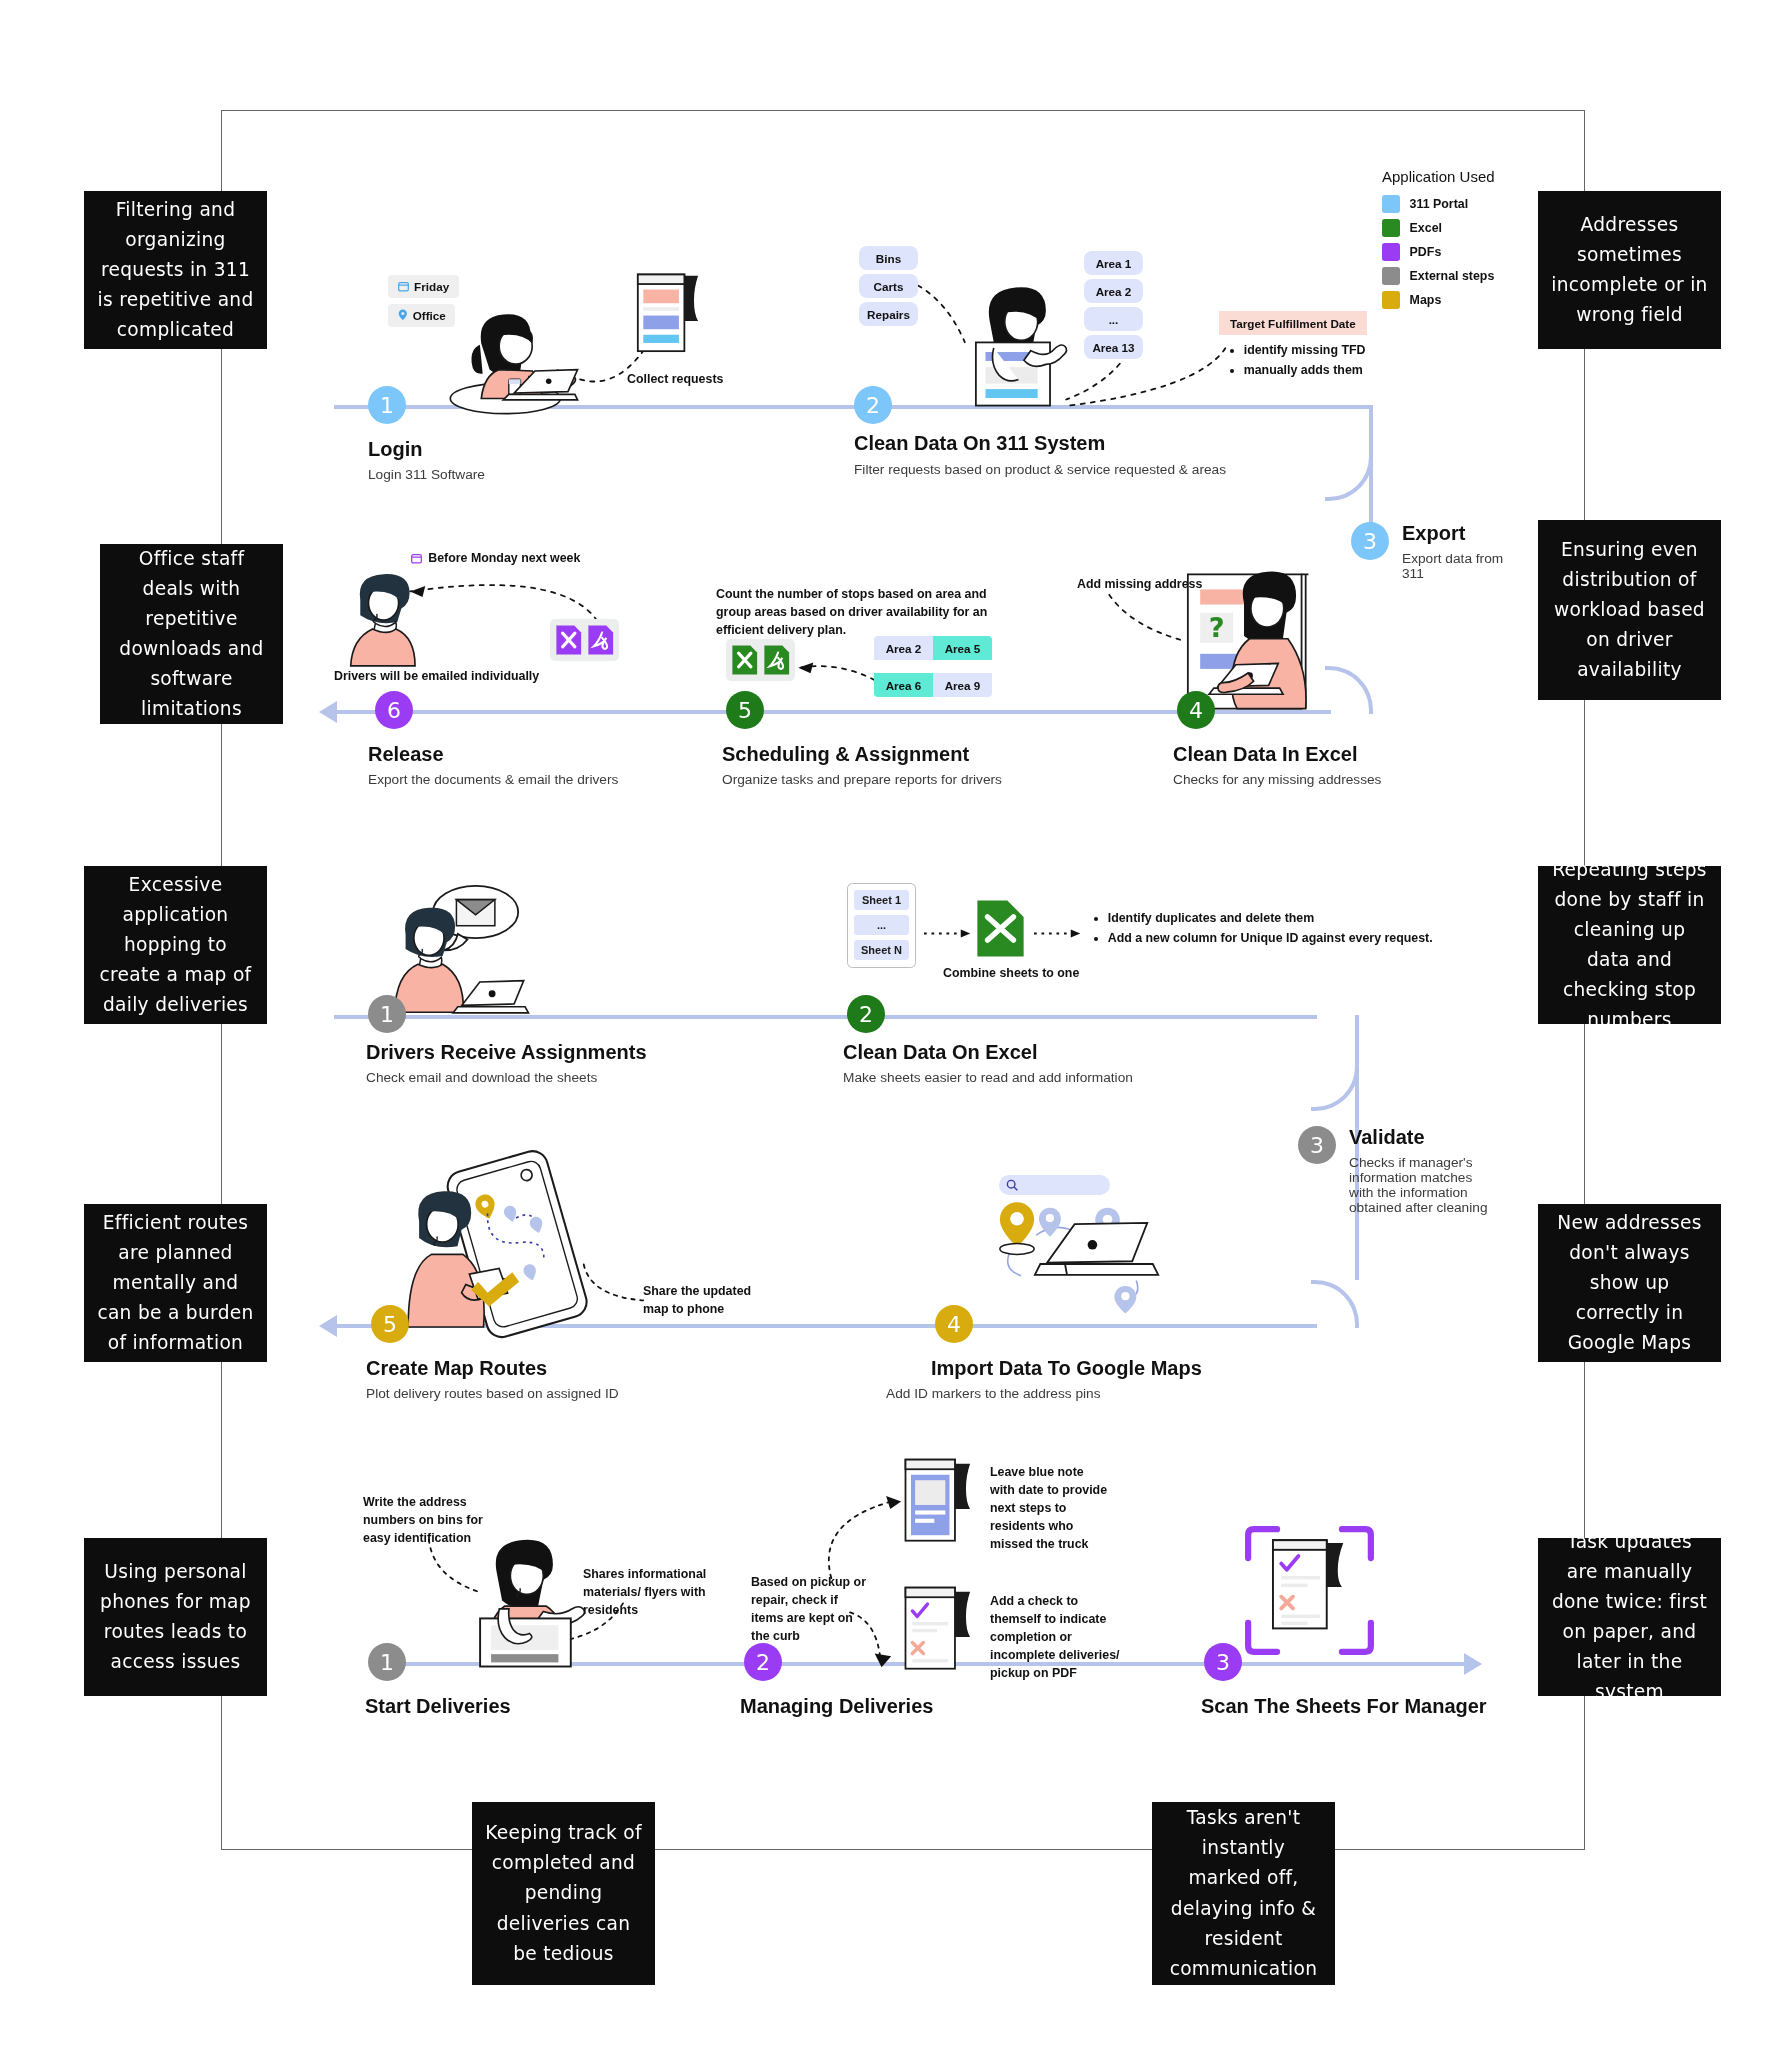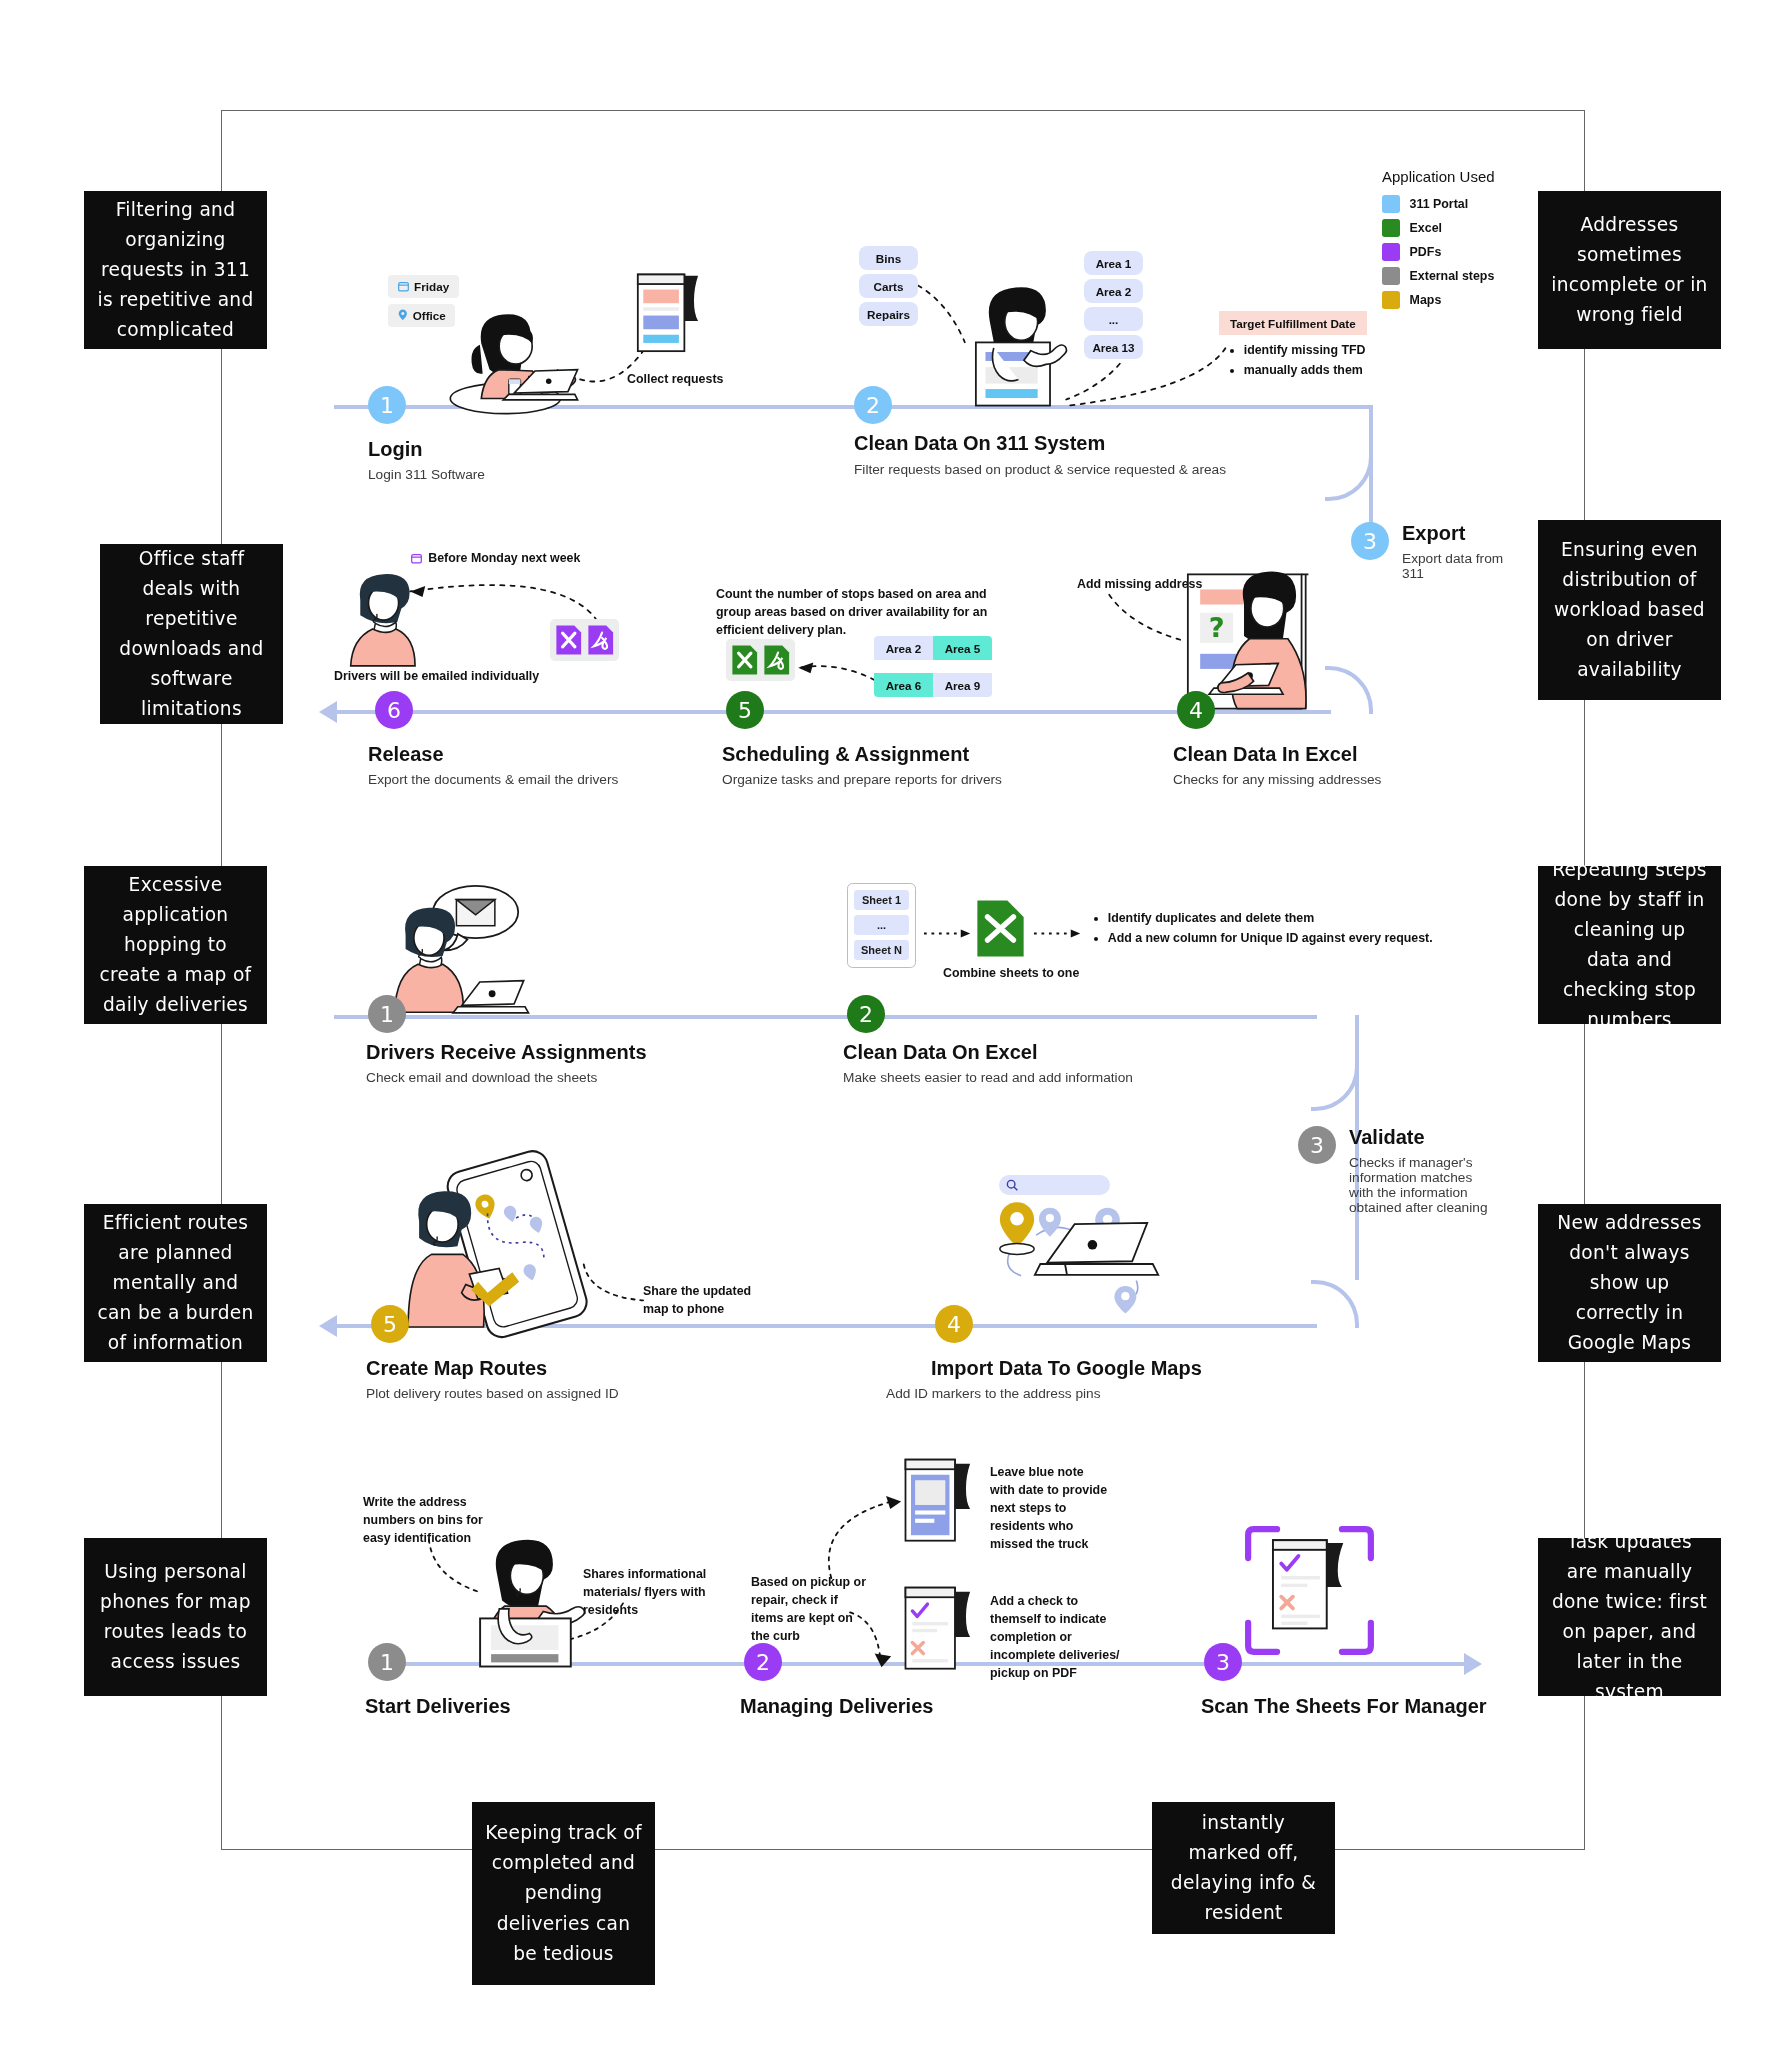--- a/index.html
+++ b/index.html
@@ -135,21 +135,21 @@
 <div class="painbox" style="left:84px; top:1204px; width:183px; height:158px;">Efficient routes are planned mentally and can be a burden of information</div>
 <div class="painbox" style="left:84px; top:1538px; width:183px; height:158px;">Using personal phones for map routes leads to access issues</div>
 
 <div class="painbox" style="left:1538px; top:191px; width:183px; height:158px;">Addresses sometimes incomplete or in wrong field</div>
 <div class="painbox" style="left:1538px; top:520px; width:183px; height:180px;">Ensuring even distribution of workload based on driver availability</div>
 <div class="painbox" style="left:1538px; top:866px; width:183px; height:158px;">Repeating steps done by staff  in cleaning up data and checking stop numbers</div>
 <div class="painbox" style="left:1538px; top:1204px; width:183px; height:158px;">New addresses don't always show up correctly in Google Maps</div>
 <div class="painbox" style="left:1538px; top:1538px; width:183px; height:158px;">Task updates are manually done twice: first on paper, and later in the system</div>
 
 <div class="painbox" style="left:472px; top:1802px; width:183px; height:183px;">Keeping track of completed and pending deliveries can be tedious</div>
-<div class="painbox" style="left:1152px; top:1802px; width:183px; height:132px;">Tasks aren't instantly marked off, delaying info &amp; resident communication</div>
+<div class="painbox" style="left:1152px; top:1802px; width:183px; height:183px;">Tasks aren't instantly marked off, delaying info &amp; resident communication</div>
 
 <div class="rail" style="left:334px; top:405px; width:1035px;"></div>
 <div class="rail-corner" style="left:1325px; top:405px; width:48px; height:96px; border-width:4.1px;"></div>
 <div class="rail-v" style="left:1369px; top:450px; height:82px;"></div>
 
 <div class="chip" style="left:388px; top:275px;">
   <svg width="11" height="11" viewBox="0 0 16 16">
       <rect x="1" y="2.5" width="14" height="12" rx="2" fill="none" stroke="#48a6e8" stroke-width="1.8"></rect>
       <line x1="1" y1="6" x2="15" y2="6" stroke="#48a6e8" stroke-width="1.8"></line>
     </svg>

